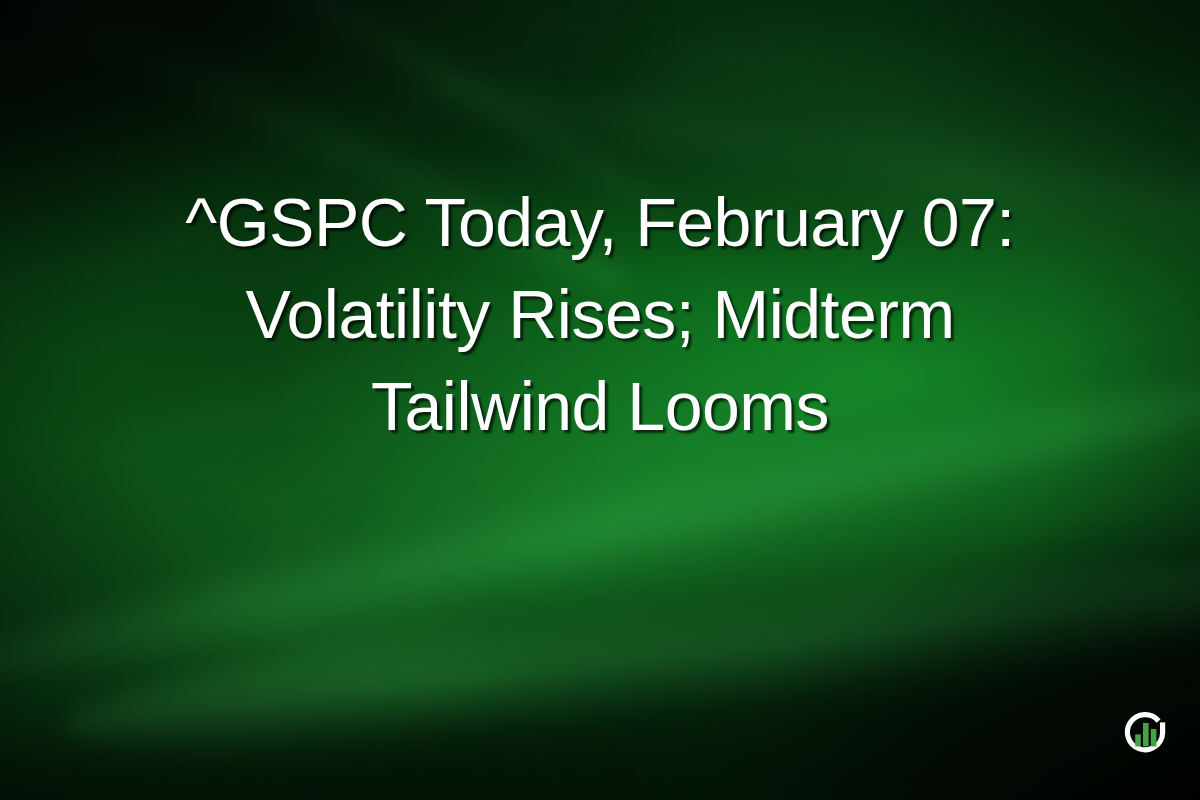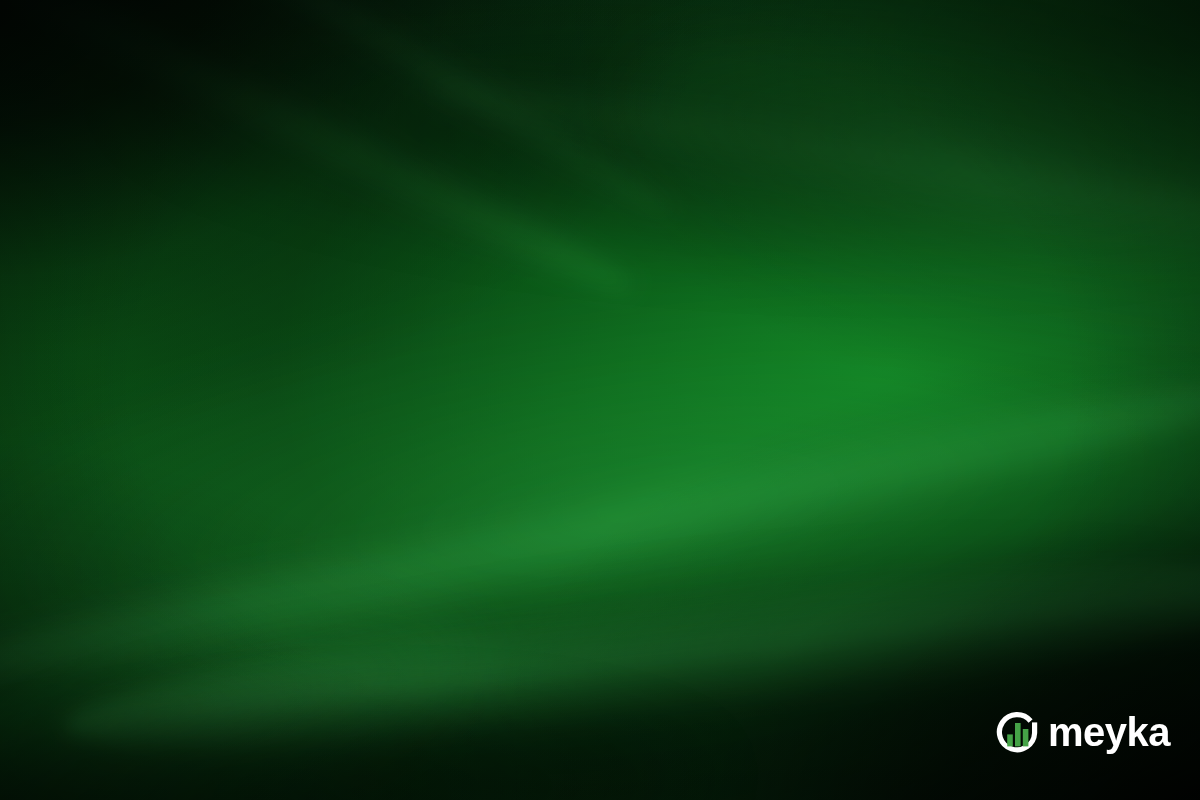--- a/index.html
+++ b/index.html
@@ -245,31 +245,35 @@
 
   <div class="bg-layer">
     <div class="ribbon-dark" id="trough-b"></div>
     <div class="ribbon-dark" id="trough-a"></div>
     <div class="ribbon-dark" id="trough-c"></div>
   </div>
 
   <div class="bg-layer" id="bg-corner-dark"></div>
   <div class="bg-layer" id="bg-vignette"></div>
 
+  <div id="headline">
+    <span id="headline-text">^GSPC Today, February 07:
+Volatility Rises; Midterm
+Tailwind Looms</span>
+  </div>
 
   <div id="logo">
     <span>
       <svg id="logo-mark" width="50" height="50" viewBox="0 0 50 50" aria-hidden="true">
 
         <path d="M 38.6 13.0
                  A 17.6 17.6 0 1 0 42.6 25.0" fill="none" stroke="#ffffff" stroke-width="5.2" stroke-linecap="butt"></path>
 
         <path d="M 42.6 25.0 L 42.6 14.4" fill="none" stroke="#ffffff" stroke-width="5.2" stroke-linecap="butt"></path>
 
         <rect x="15.2" y="26.4" width="5.6" height="12.0" fill="#45a347"></rect>
         <rect x="23.0" y="15.0" width="5.6" height="23.4" fill="#45a347"></rect>
         <rect x="30.8" y="21.0" width="5.6" height="17.4" fill="#45a347"></rect>
       </svg>
     </span>
-    <span id="logo-wordmark">meyka</span>
   </div>
 
 </div>
 
 </body></html>

